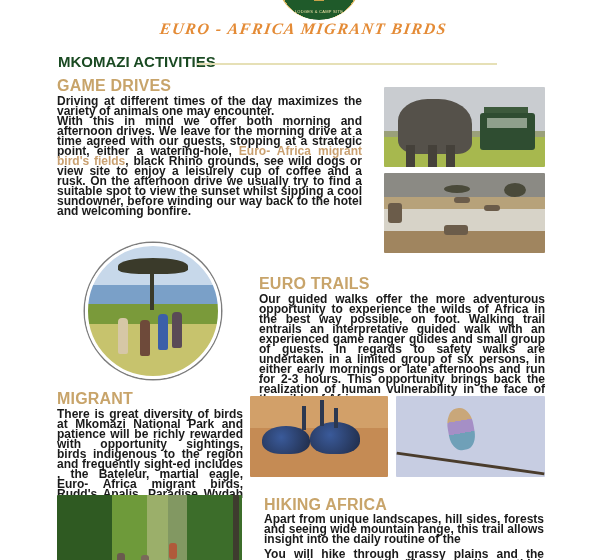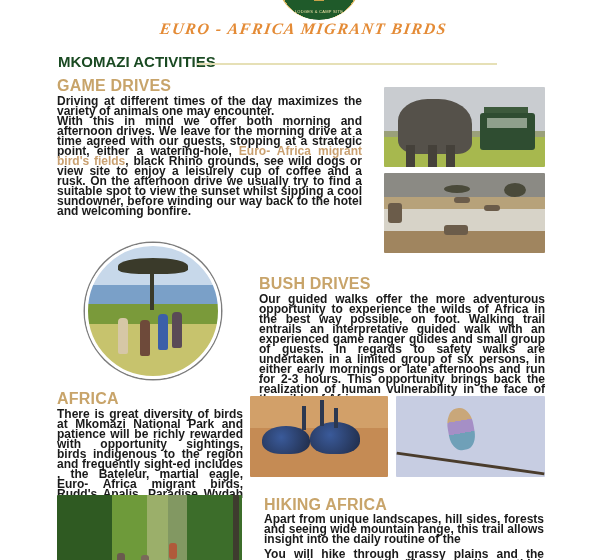--- a/index.html
+++ b/index.html
@@ -171,25 +171,25 @@
 
 <div class="abs photo ph-circle">
   <div class="canopy"></div>
   <div class="trunk"></div>
   <div class="walker" style="left:30px; top:72px; background:#d6c7a6;"></div>
   <div class="walker" style="left:52px; top:74px; background:#6e4a3a;"></div>
   <div class="walker" style="left:70px; top:68px; background:#3b5fa8;"></div>
   <div class="walker" style="left:84px; top:66px; background:#5a4a56;"></div>
 </div>
 
-<div class="abs h2" style="left:259px; top:275px;">BUSH DRIVES</div>
+<div class="abs h2" style="left:259px; top:275px;">EURO TRAILS</div>
 <div class="abs body" style="left:259px; top:294px; width:286px;">Our guided walks offer the more adventurous opportunity to experience the wilds of Africa in the best way possible, on foot. Walking trail entrails an interpretative guided walk with an experienced game ranger guides and small group of guests. In regards to safety walks are undertaken in a limited group of six persons, in either early mornings or late afternoons and run for 2-3 hours. This opportunity brings back the realization of human vulnerability in the face of the wilds of Africa.</div>
 <div class="abs dot"></div>
 
-<div class="abs h2" style="left:57px; top:390px;">AFRICA</div>
+<div class="abs h2" style="left:57px; top:390px;">MIGRANT</div>
 <div class="abs body" style="left:57px; top:409px; width:186px;">There is great diversity of birds at Mkomazi National Park and patience will be richly rewarded with opportunity sightings, birds indigenous to the region and frequently sight-ed includes , the Bateleur, martial eagle, Euro- Africa migrant birds, Rudd's Apalis, Paradise Wydah and etc.</div>
 
 <div class="abs photo ph-fowl">
   <div class="bird" style="left:12px; top:30px; width:48px; height:28px;"></div>
   <div class="neck" style="left:52px; top:10px; height:24px;"></div>
   <div class="bird" style="left:60px; top:26px; width:50px; height:32px;"></div>
   <div class="neck" style="left:70px; top:4px; height:26px;"></div>
   <div class="neck" style="left:84px; top:12px; height:20px;"></div>
 </div>
 

